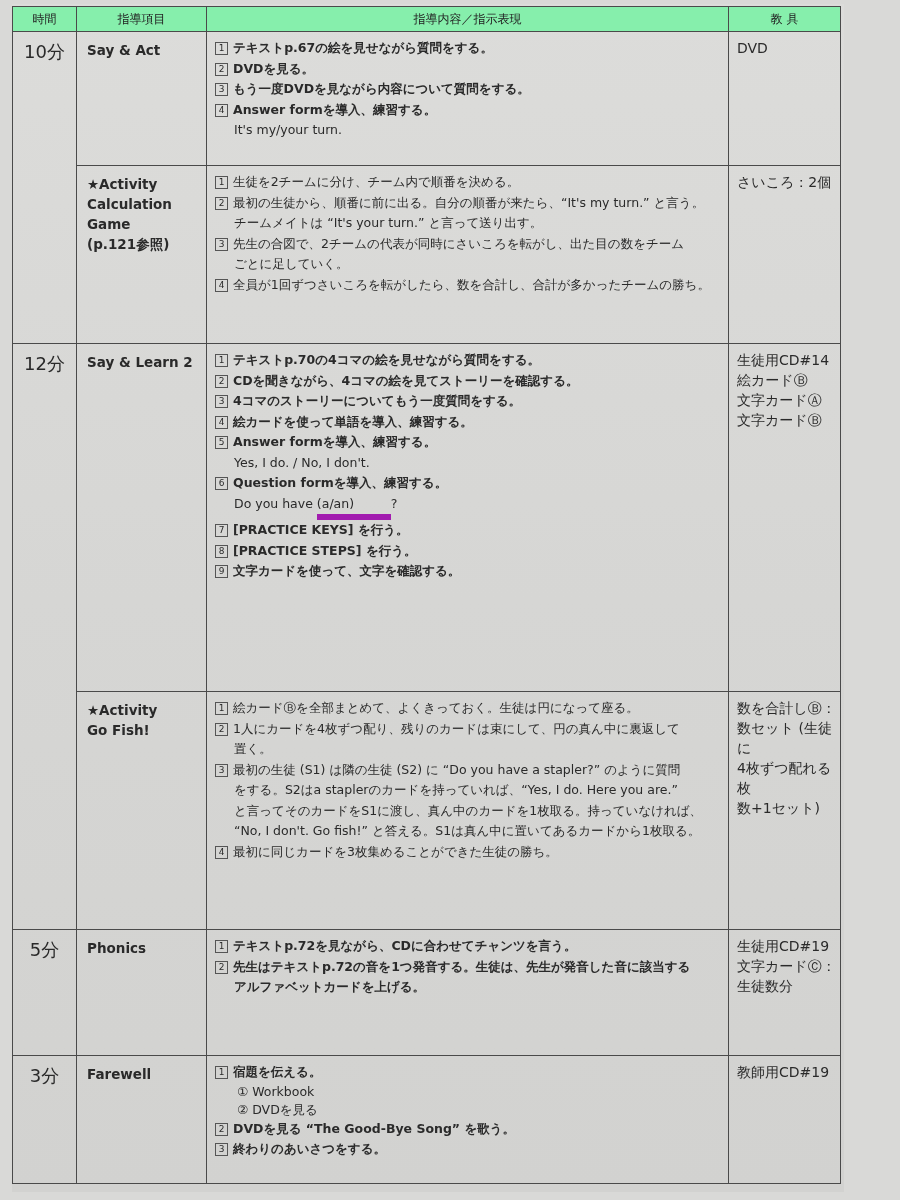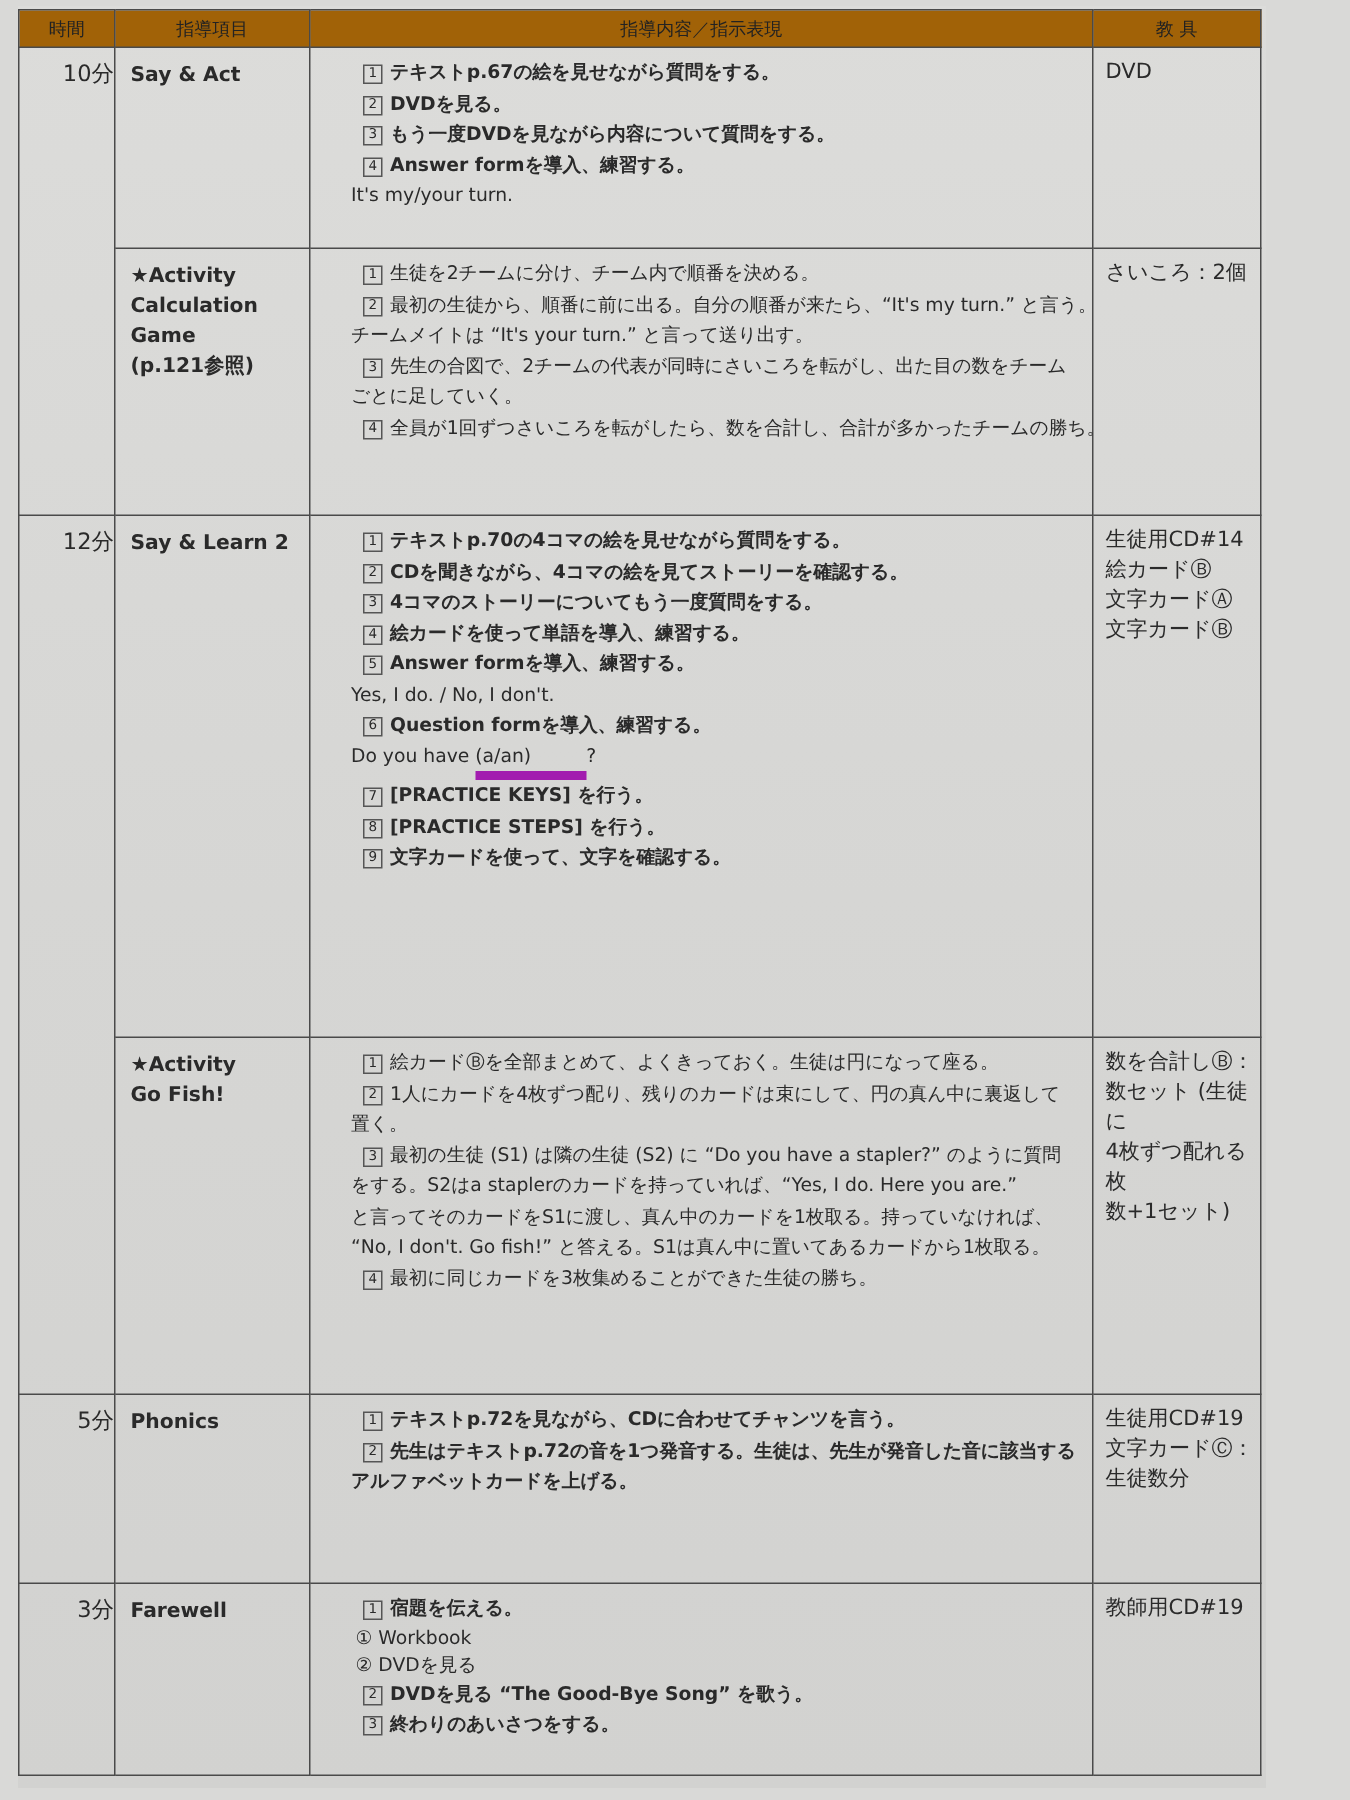--- a/index.html
+++ b/index.html
@@ -15,28 +15,28 @@
     background:linear-gradient(180deg,#dcdcda 0%,#d6d6d4 50%,#d2d2d0 100%);
   }
   table.plan {
     position:absolute; left:12px; top:6px;
     width:828px; border-collapse:collapse; table-layout:fixed;
   }
   table.plan td, table.plan th {
     border:1.5px solid #4a4a4a; vertical-align:top; padding:0;
   }
   th {
-    background:#a16207; height:24px; font-size:12px; font-weight:normal;
+    background:#86efac; height:24px; font-size:12px; font-weight:normal;
     color:#222; text-align:center; vertical-align:middle !important;
   }
-  td.time { font-size:15px; text-align:right; padding-top:8px !important; }
+  td.time { font-size:18px; text-align:center; padding-top:8px !important; }
   td.item { font-size:13.5px; font-weight:bold; padding:8px 0 0 10px !important; line-height:20px;margin-left:30px; }
   td.content { padding:6px 0 0 8px !important; font-size:12.5px; }
   td.tools { padding:6px 0 0 8px !important; font-size:14px; line-height:20px; }
-  .step { line-height:20.5px; white-space:nowrap;margin-left:27px; }
+  .step { line-height:20.5px; white-space:nowrap; }
   .step .num {
     display:inline-block; width:11px; height:11px; border:1px solid #555;
     font-size:9px; line-height:11px; text-align:center; margin-right:5px;
     font-weight:normal; vertical-align:1px;
   }
   .bold { font-weight:bold; }
   .sub { padding-left:19px; line-height:20.5px; font-weight:normal; }
   .sub2 { padding-left:22px; line-height:18px; font-weight:normal; }
   .dash-top { border-top:1.5px dashed #4a4a4a !important; }
   .blank { display:inline-block; width:74px; border-bottom:6px solid #a21caf; }

